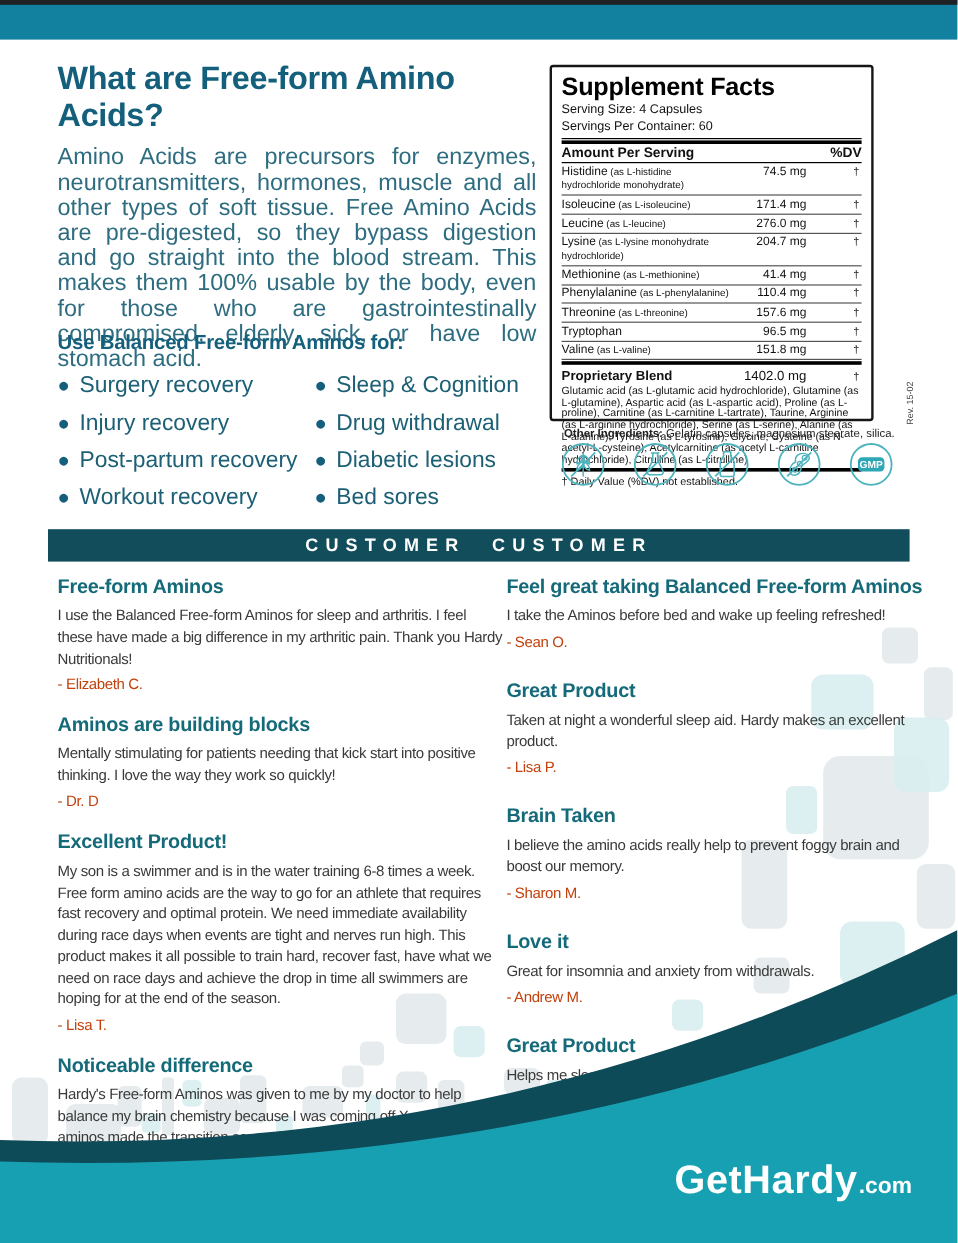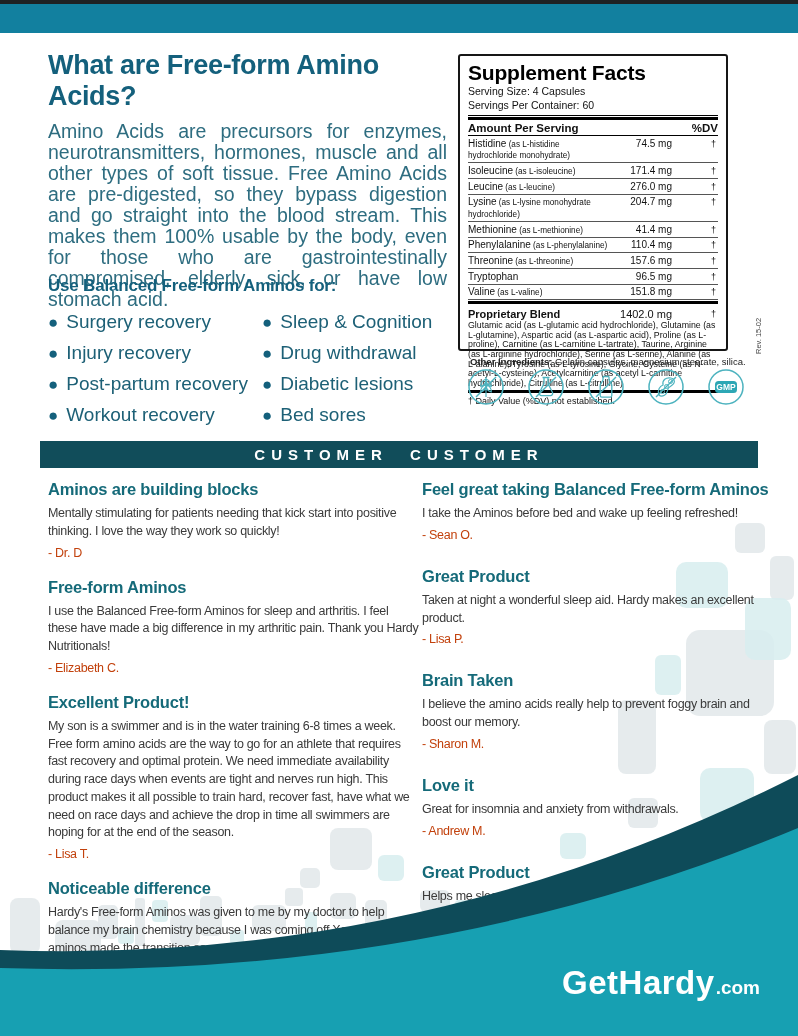--- a/index.html
+++ b/index.html
@@ -276,28 +276,28 @@
         <text x="19" y="22" font-size="8.5" font-weight="bold" fill="#ffffff" text-anchor="middle" font-family="Liberation Sans, sans-serif">GMP</text>
       </svg>
       <div class="blabel">QUALITY PRODUCT</div>
     </div>
   </div>
 
 <div class="banner">CUSTOMER CUSTOMER</div>
 
 <div class="col-reviews col-left" id="reviews-left">
     <div class="review">
+      <h3>Free-form Aminos</h3>
+      <p>I use the Balanced Free-form Aminos for sleep and arthritis. I feel these have made a big difference in my arthritic pain.  Thank you Hardy Nutritionals!</p>
+      <div class="author">- Elizabeth C.</div>
+    </div>
+    <div class="review">
       <h3>Aminos are building blocks</h3>
       <p>Mentally stimulating for patients needing that kick start into positive thinking. I love the way they work so quickly!</p>
       <div class="author">- Dr. D</div>
-    </div>
-    <div class="review">
-      <h3>Free-form Aminos</h3>
-      <p>I use the Balanced Free-form Aminos for sleep and arthritis. I feel these have made a big difference in my arthritic pain.  Thank you Hardy Nutritionals!</p>
-      <div class="author">- Elizabeth C.</div>
     </div>
     <div class="review">
       <h3>Excellent Product!</h3>
       <p>My son is a swimmer and is in the water training 6-8 times a week. Free form amino acids are the way to go for an athlete that requires fast recovery and optimal protein. We need immediate availability during race days when events are tight and nerves run high. This product makes it all possible to train hard, recover fast, have what we need on race days and achieve the drop in time all swimmers are hoping for at the end of the season.</p>
       <div class="author">- Lisa T.</div>
     </div>
     <div class="review">
       <h3>Noticeable difference</h3>
       <p>Hardy's Free-form Aminos was given to me by my doctor to help balance my brain chemistry because I was coming off Xanax. The aminos made the transition so much easier and eased anxiety and uneasiness because they replace the effects of the Xanax. Happy to say I've successfully come off Xanax thanks to Hardy's Free-form Aminos!</p>
       <div class="author">- Diane C.</div>

